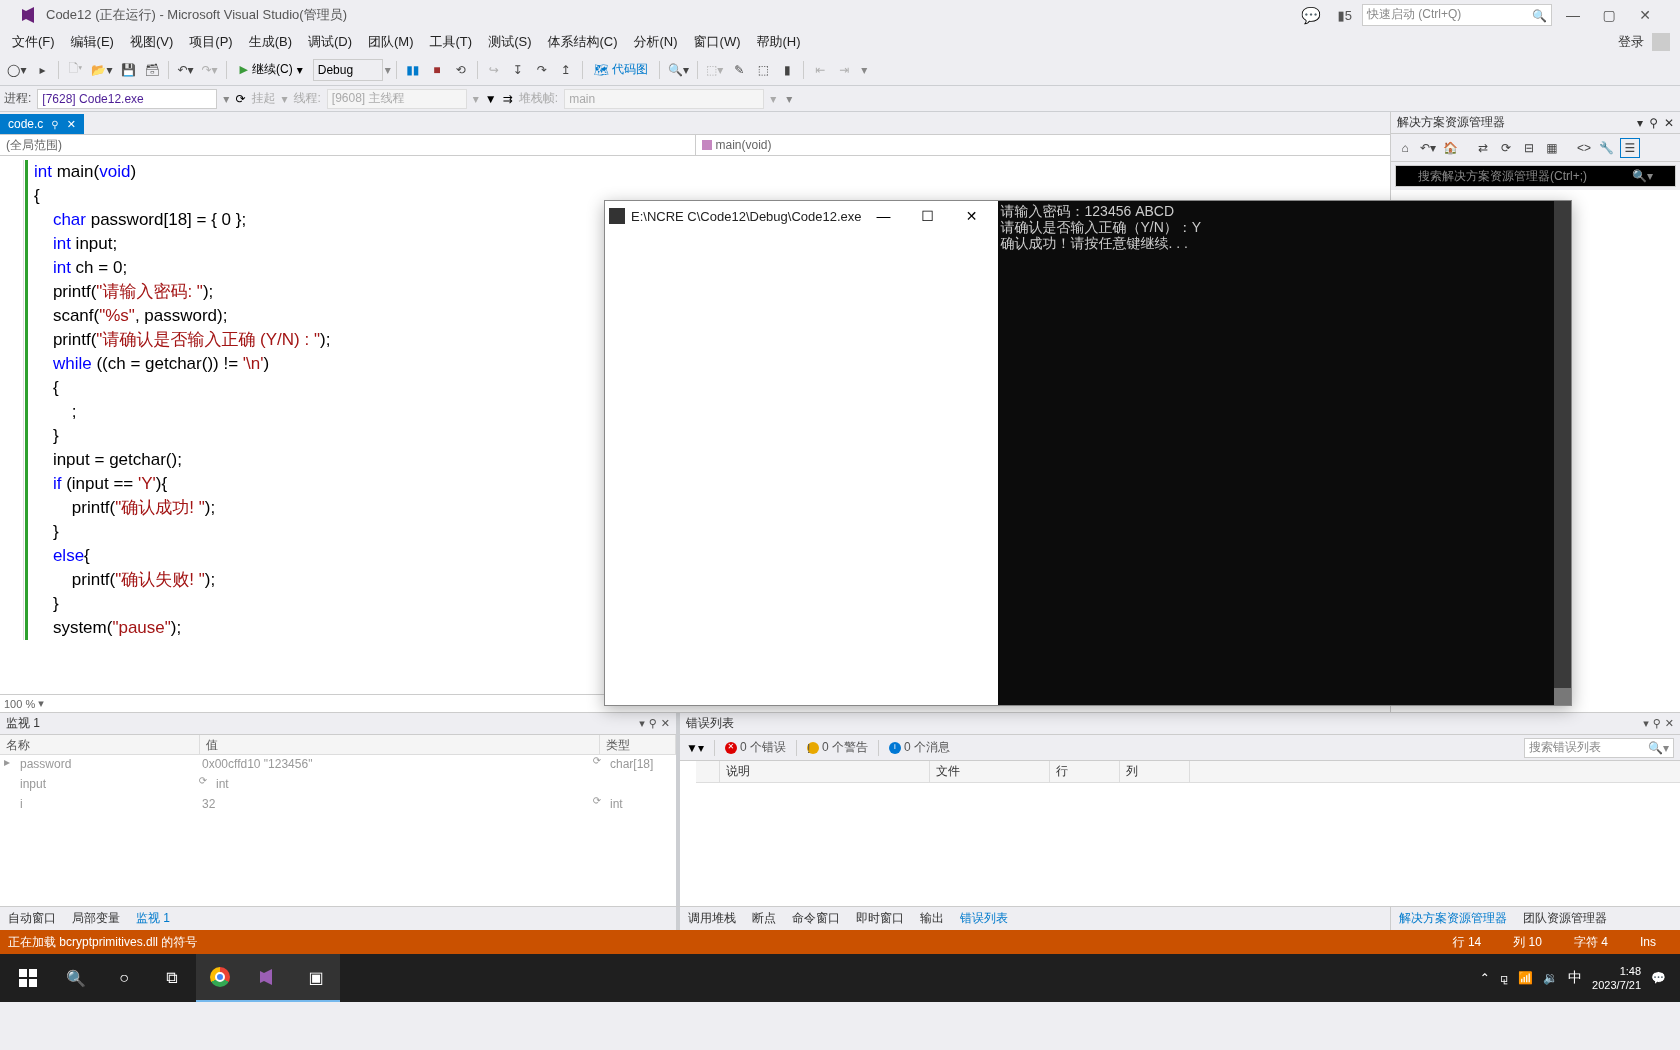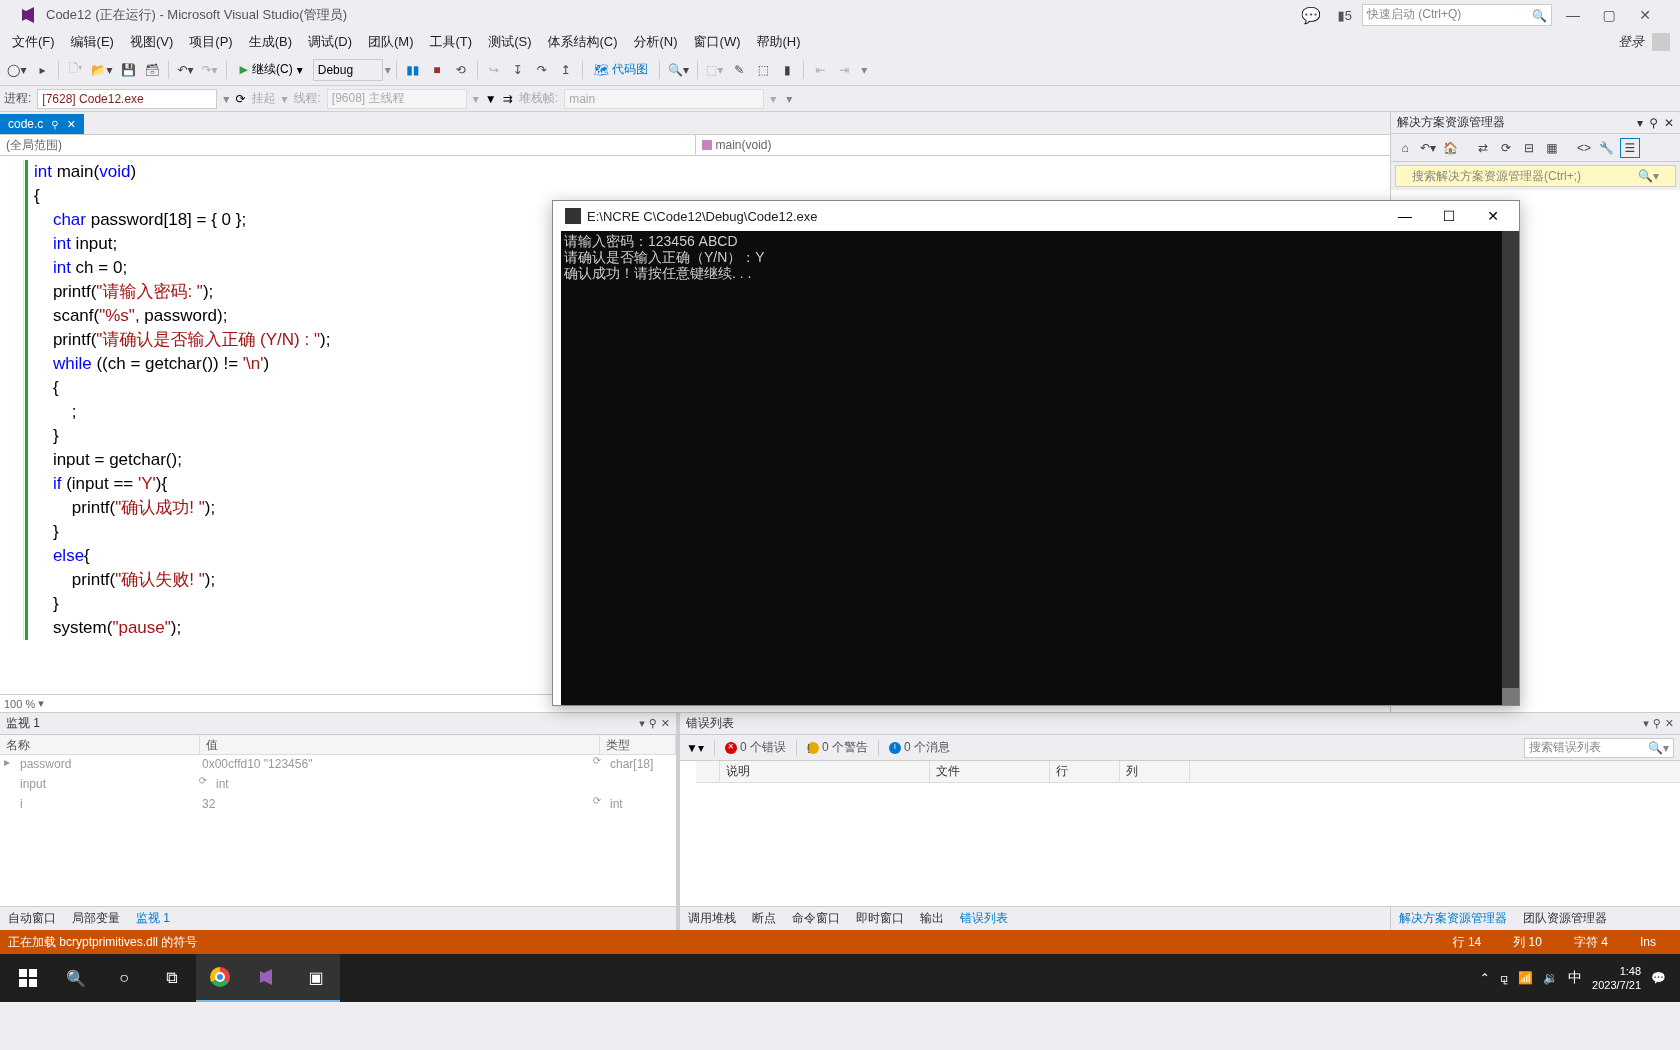--- a/index.html
+++ b/index.html
@@ -11,39 +11,39 @@
 .titlebar .title { color: #555; font-size: 13px; }
 .titlebar .right { margin-left: auto; display: flex; align-items: center; gap: 6px; }
 .titlebar .notif { font-size: 16px; color: #555; padding: 0 6px; }
 .titlebar .flag { font-size: 13px; color: #555; padding: 0 4px; }
 .titlebar .quicklaunch { width: 190px; height: 22px; border: 1px solid #ccc; background: #fff; padding: 2px 4px; color: #888; display: flex; align-items: flex-end; justify-content: space-between; }
 .titlebar .winbtn { width: 30px; text-align: center; font-size: 14px; color: #555; cursor: pointer; }
 
 
 .menubar { height: 24px; display: flex; align-items: center; padding: 0 4px; }
 .menubar .mitem { padding: 2px 8px; color: #222; font-size: 13px; cursor: pointer; }
-.menubar .right { margin-left: auto; display: flex; align-items: center; gap: 8px; padding-right: 6px; font-style: italic; }
+.menubar .right { margin-left: auto; display: flex; align-items: center; gap: 8px; padding-right: 6px; }
 .menubar .login { color: #333; font-size: 13px; }
 .menubar .avatar { width: 18px; height: 18px; background: #ccc; }
 
 
 .toolbar { height: 32px; background: #eeeef2; display: flex; align-items: center; padding: 0 4px; gap: 2px; border-bottom: 1px solid #ccced2; }
 .toolbar .tbtn { min-width: 22px; height: 22px; display: flex; align-items: center; justify-content: center; color: #444; cursor: pointer; padding: 0 3px; }
 .toolbar .tbtn.disabled { color: #b0b0b0; }
 .toolbar .sep { width: 1px; height: 18px; background: #ccc; margin: 0 3px; }
 .toolbar .continue { display: flex; align-items: center; gap: 4px; padding: 0 8px; height: 22px; }
 .toolbar .continue .play { color: #3b9b3b; font-size: 11px; }
 .toolbar .config { width: 70px; height: 22px; border: 1px solid #ccc; padding: 1px 4px; display: flex; align-items: center; }
 .toolbar .codemap { color: #007acc; padding: 0 6px; display: flex; align-items: center; gap: 3px; }
 
 
 .toolbar2 { height: 26px; background: #eeeef2; display: flex; align-items: center; padding: 0 4px; gap: 6px; border-bottom: 1px solid #ccced2; }
 .toolbar2 .lbl { color: #555; }
 .toolbar2 .lbl.disabled { color: #aaa; }
-.toolbar2 .combo { min-width: 120px; height: 20px; border: 1px solid #ccc; background: #fff; padding: 1px 4px; display: flex; align-items: center; color: #7f1d1d; }
+.toolbar2 .combo { min-width: 120px; height: 20px; border: 1px solid #ccc; background: #fff; padding: 1px 4px; display: flex; align-items: center; color: #4c1d95; }
 .toolbar2 .combo.disabled { color: #aaa; border-color: #ddd; background: #f5f5f5; }
 
 
 .mainarea { display: flex; height: 600px; }
 
 
 .editorarea { flex: 1; display: flex; flex-direction: column; background: #fff; }
 .tabstrip { height: 22px; background: #eeeef2; display: flex; align-items: flex-end; }
 .filetab { background: #007acc; color: #fff; padding: 3px 8px; display: flex; align-items: center; gap: 8px; font-size: 12px; }
 .filetab .pin { font-size: 10px; opacity: 0.9; }
@@ -61,25 +61,25 @@
 .str { color: #a31515; }
 
 .zoombar { height: 18px; border-top: 1px solid #ccc; display: flex; align-items: center; padding: 0 4px; font-size: 11px; color: #666; }
 
 
 .solnpane { width: 290px; background: #eeeef2; border-left: 1px solid #ccc; display: flex; flex-direction: column; }
 .solnpane .panehdr { height: 22px; background: #eeeef2; display: flex; align-items: center; padding: 0 6px; color: #333; border-bottom: 1px solid #ccc; }
 .solnpane .panehdr .title { flex: 1; }
 .solnpane .panetb { height: 28px; display: flex; align-items: center; gap: 3px; padding: 0 4px; border-bottom: 1px solid #ccc; }
 .solnpane .panetb .tbtn { width: 20px; height: 20px; display: flex; align-items: center; justify-content: center; color: #444; cursor: pointer; }
-.solnpane .search { margin: 3px 4px; height: 22px; border: 1px solid #ccc; background: #fef9c3; padding: 2px 16px; color: #888; display: flex; align-items: center; justify-content: space-between; }
+.solnpane .search { margin: 3px 4px; height: 22px; border: 1px solid #ccc; background: #000000; padding: 2px 22px; color: #888; display: flex; align-items: center; justify-content: space-between; }
 .solnpane .content { flex: 1; background: #fff; }
 
 
-.console { position: absolute; left: 552px; top: 200px; width: 968px; height: 506px; background: #fff; border: 1px solid #888; box-shadow: 0 4px 16px rgba(0,0,0,0.3); z-index: 100; display: flex; flex-direction: column; padding-left: 8px; }
+.console { position: absolute; left: 604px; top: 200px; width: 968px; height: 506px; background: #fff; border: 1px solid #888; box-shadow: 0 4px 16px rgba(0,0,0,0.3); z-index: 100; display: flex; flex-direction: row; }
 .console .cthdr { height: 30px; background: #fff; display: flex; align-items: center; padding: 0 4px; }
 .console .cthdr .cicon { width: 16px; height: 16px; background: #333; margin-right: 6px; }
 .console .cthdr .ctitle { flex: 1; font-size: 13px; color: #222; }
 .console .cthdr .cbtn { width: 44px; height: 28px; text-align: center; font-size: 14px; line-height: 28px; cursor: pointer; }
 .console .ctbody { flex: 1; background: #0c0c0c; color: #ccc; font-family: "NSimSun","SimSun",monospace; font-size: 14px; line-height: 16px; padding: 2px 3px; white-space: pre; position: relative; }
 .console .ctbody .scroll { position: absolute; right: 0; top: 0; width: 17px; height: 100%; background: #3a3a3a; }
 .console .ctbody .thumb { position: absolute; right: 0; bottom: 0; width: 17px; height: 17px; background: #787878; }
 
 
 .botpanels { display: flex; height: 194px; border-top: 1px solid #ccc; }

